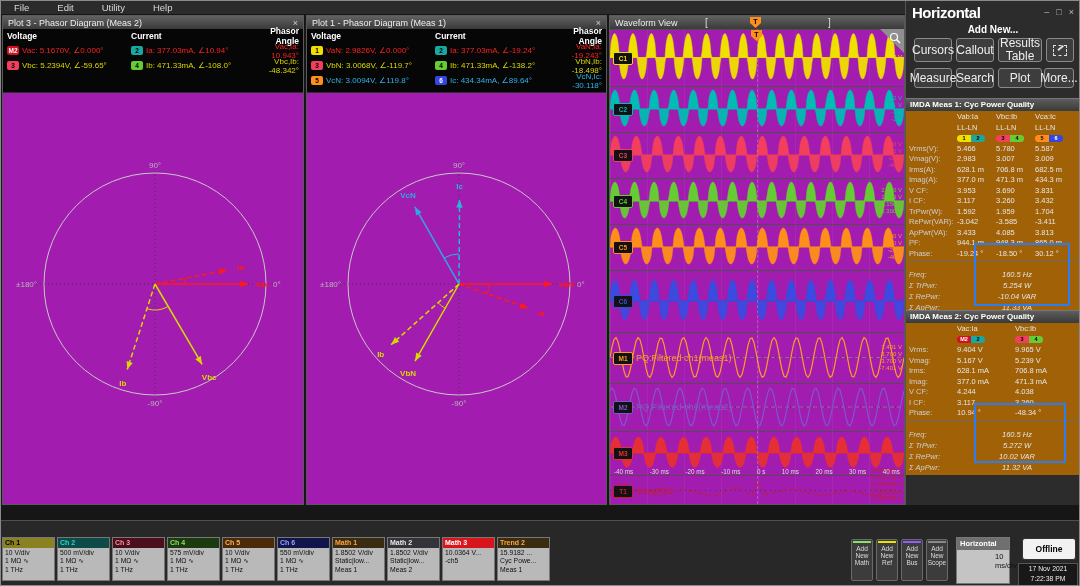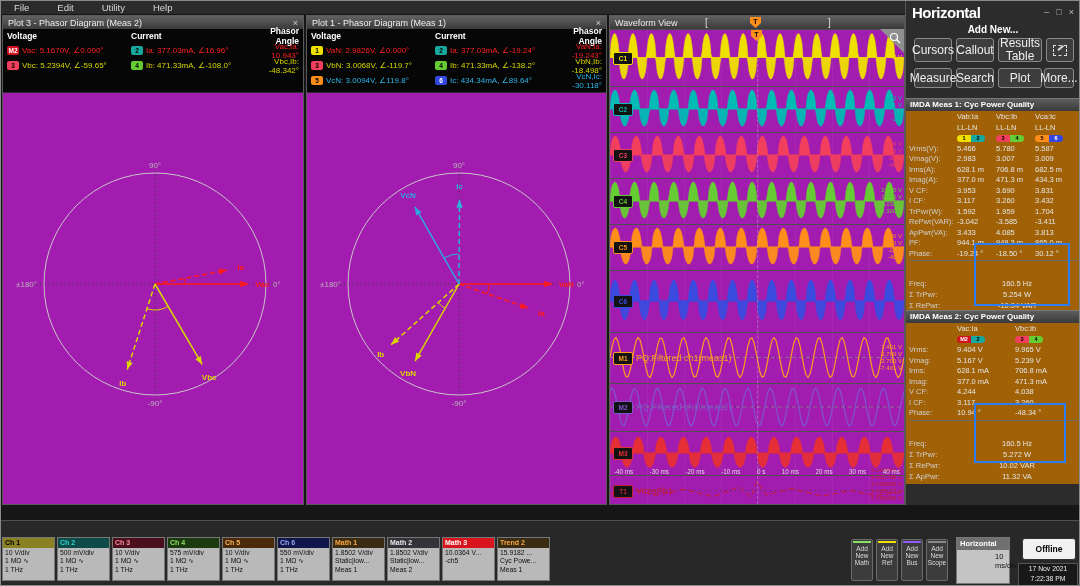--- a/index.html
+++ b/index.html
@@ -43,21 +43,21 @@
   #sb-logo{color:#fff;font-weight:bold;font-size:15px;letter-spacing:-.5px;}
   #sb-ctrl{margin-left:auto;color:#bbb;font-size:9px;display:flex;gap:7px;}
   #sb-addnew{position:absolute;left:0;top:24px;width:100%;text-align:center;color:#fff;font-weight:bold;font-size:10px;}
   .sbtn{position:absolute;background:#3d3d3d;border:1px solid #8a8a8a;border-radius:3px;color:#eee;font-size:12px;display:flex;align-items:center;justify-content:center;text-align:center;line-height:1.05;box-sizing:border-box;}
   .mhead{height:12px;background:linear-gradient(#5d5d5d,#3a3a3a);color:#fff;font-size:8px;font-weight:bold;line-height:12px;padding:0 4px;border-top:1px solid #777;}
   .mtable{background:#a16207;font-size:7.5px;color:#e4e4e4;padding:1px 3px 2px;}
   .mrow{display:flex;height:10.5px;line-height:10.5px;}
   .mlab{width:48px;color:#cfcfcf;}
   .mval{width:39px;}
   .mval2{width:58px;}
-  .msum{border-top:1px solid #6a6a6a;margin-top:1px;padding-top:17px;}
+  .msum{border-top:1px solid #6a6a6a;margin-top:1px;padding-top:8px;font-style:italic;}
   .msrow{display:flex;height:11px;line-height:11px;}
   .msval{flex:1;text-align:center;}
   .pill{width:28px;height:7px;border-radius:4px;overflow:hidden;display:flex;margin-top:1.5px;}
   .pill span{flex:1;font-size:5.5px;line-height:7px;text-align:center;color:#000;font-weight:bold;}
   .hl{position:absolute;border:2px solid #2e7df0;z-index:10;}
   #splitdots{position:absolute;left:0px;top:235px;color:#909090;font-size:8px;line-height:5px;}
   
   #bottombar{position:absolute;left:0;top:520px;width:1080px;height:66px;background:#282828;border-top:1px solid #4f4f4f;box-sizing:border-box;}
   .card{position:absolute;top:16px;width:53px;height:44px;border:1px solid #777;background:#b9b9b9;box-sizing:border-box;}
   .card .hd{height:10px;font-size:7px;font-weight:bold;line-height:10px;padding:0 2px;white-space:nowrap;overflow:hidden;}
@@ -95,21 +95,21 @@
         <div class="pc2">Current</div>
         <div class="pc3">Phasor Angle</div>
       </div>
       <div class="pt-r">
         <div class="pc1">
           <span class="badge" style="background: rgb(209, 17, 31); color: rgb(255, 255, 255);">M2</span>
           <span style="color: rgb(255, 34, 34);">Vac: 5.1670V, ∠0.000°</span>
         </div>
         <div class="pc2">
           <span class="badge" style="background: rgb(23, 168, 160); color: rgb(0, 0, 0);">2</span>
-          <span style="color: rgb(255, 34, 34);">Ia: 377.03mA, ∠16.96°</span>
+          <span style="color: rgb(255, 34, 34);">Ia: 377.03mA, ∠10.94°</span>
         </div>
         <div class="pc3" style="color: rgb(255, 34, 34);">Vac,Ia: 10.943°</div>
       </div>
       <div class="pt-r">
         <div class="pc1">
           <span class="badge" style="background: rgb(242, 63, 93); color: rgb(0, 0, 0);">3</span>
           <span style="color: rgb(216, 216, 0);">Vbc: 5.2394V, ∠-59.65°</span>
         </div>
         <div class="pc2">
           <span class="badge" style="background: rgb(102, 204, 51); color: rgb(0, 0, 0);">4</span>

